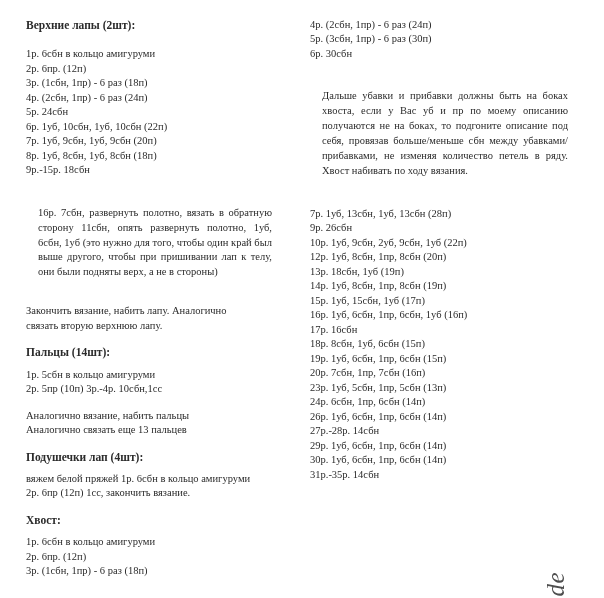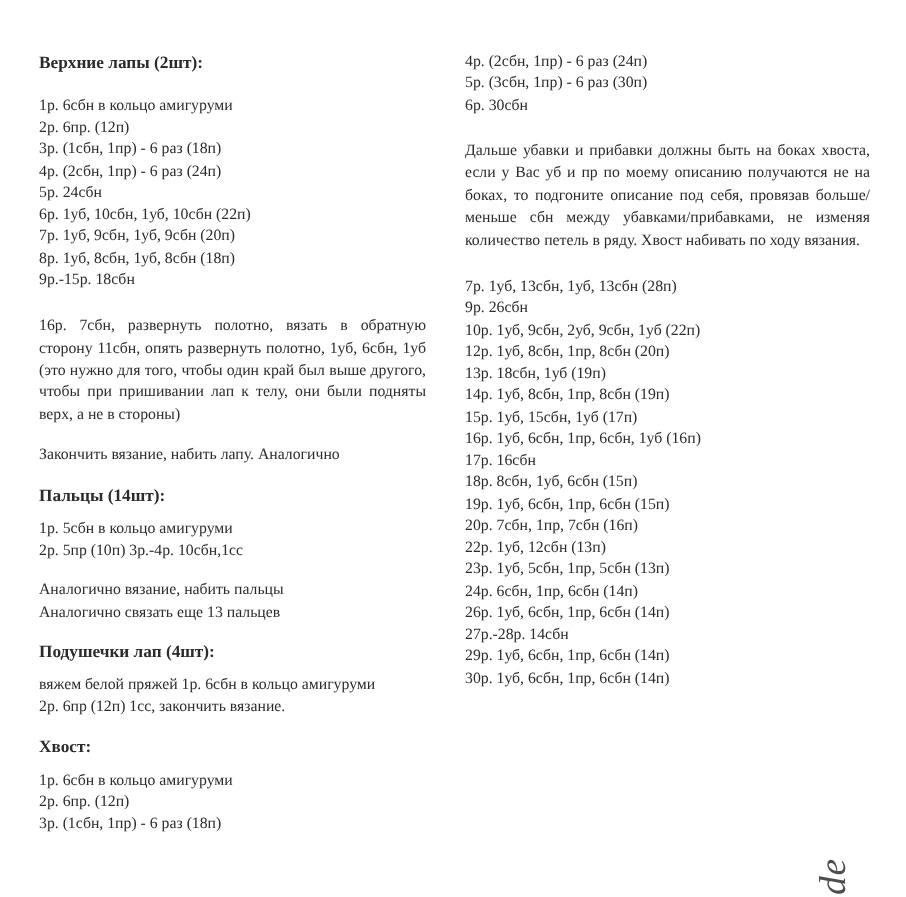--- a/index.html
+++ b/index.html
@@ -13,21 +13,21 @@
     font-family: "Liberation Serif", serif;
     color: #2b2b2b;
     overflow: hidden;
     position: relative;
   }
   .page {
     position: relative;
     width: 604px;
     height: 598px;
     box-sizing: border-box;
-    padding: 35px 14px 10px 26px;
+    padding: 18px 14px 10px 26px;
   }
   .cols {
     display: flex;
     gap: 26px;
     align-items: flex-start;
   }
   .col {
     width: 258px;
     position: relative;
     z-index: 2;
@@ -43,21 +43,21 @@
   }
   .line {
     font-size: 10.5px;
     line-height: 1.38;
     margin: 0;
     white-space: pre-wrap;
   }
   .para {
     font-size: 10.5px;
     line-height: 1.42;
-    margin: 0;
+    margin: 12px;
     text-align: justify;
   }
   .gap-s { height: 7px; }
   .gap-m { height: 12px; }
   .gap-l { height: 16px; }
   .watermark {
     position: absolute;
     right: 4px;
     bottom: 6px;
     font-family: "Liberation Serif", serif;
@@ -101,20 +101,21 @@
       <p class="line">8р. 1уб, 8сбн, 1уб, 8сбн (18п)</p>
       <p class="line">9р.-15р. 18сбн</p>
 
       <div class="gap-l"></div>
 
       <p class="para">16р. 7сбн, развернуть полотно, вязать в обратную сторону 11сбн, опять развернуть полотно, 1уб, 6сбн, 1уб (это нужно для того, чтобы один край был выше другого, чтобы при пришивании лап к телу, они были подняты верх, а не в стороны)</p>
 
       <div class="gap-m"></div>
 
       <p class="line">Закончить вязание, набить лапу. Аналогично</p>
+      <p class="line">связать вторую верхнюю лапу.</p>
 
       <div class="gap-m"></div>
 
       <h3 class="head">Пальцы (14шт):</h3>
       <p class="line">1р. 5сбн в кольцо амигуруми</p>
       <p class="line">2р. 5пр (10п) 3р.-4р. 10сбн,1сс</p>
 
       <div class="gap-m"></div>
 
       <p class="line">Аналогично вязание, набить пальцы</p>
@@ -152,27 +153,27 @@
       <p class="line">10р. 1уб, 9сбн, 2уб, 9сбн, 1уб (22п)</p>
       <p class="line">12р. 1уб, 8сбн, 1пр, 8сбн (20п)</p>
       <p class="line">13р. 18сбн, 1уб (19п)</p>
       <p class="line">14р. 1уб, 8сбн, 1пр, 8сбн (19п)</p>
       <p class="line">15р. 1уб, 15сбн, 1уб (17п)</p>
       <p class="line">16р. 1уб, 6сбн, 1пр, 6сбн, 1уб (16п)</p>
       <p class="line">17р. 16сбн</p>
       <p class="line">18р. 8сбн, 1уб, 6сбн (15п)</p>
       <p class="line">19р. 1уб, 6сбн, 1пр, 6сбн (15п)</p>
       <p class="line">20р. 7сбн, 1пр, 7сбн (16п)</p>
-      <p class="line">22р. 1уб, 12сбн (13п)</p>
       <p class="line">23р. 1уб, 5сбн, 1пр, 5сбн (13п)</p>
       <p class="line">24р. 6сбн, 1пр, 6сбн (14п)</p>
       <p class="line">26р. 1уб, 6сбн, 1пр, 6сбн (14п)</p>
       <p class="line">27р.-28р. 14сбн</p>
       <p class="line">29р. 1уб, 6сбн, 1пр, 6сбн (14п)</p>
       <p class="line">30р. 1уб, 6сбн, 1пр, 6сбн (14п)</p>
+      <p class="line">31р.-35р. 14сбн</p>
       <p class="line"></p>
       <p class="line"></p>
       <p class="line"></p>
       <p class="line"></p>
 
     </div>
   </div>
 
   <div class="wm-holder">
     <div class="watermark">@veselko_h.made</div>

